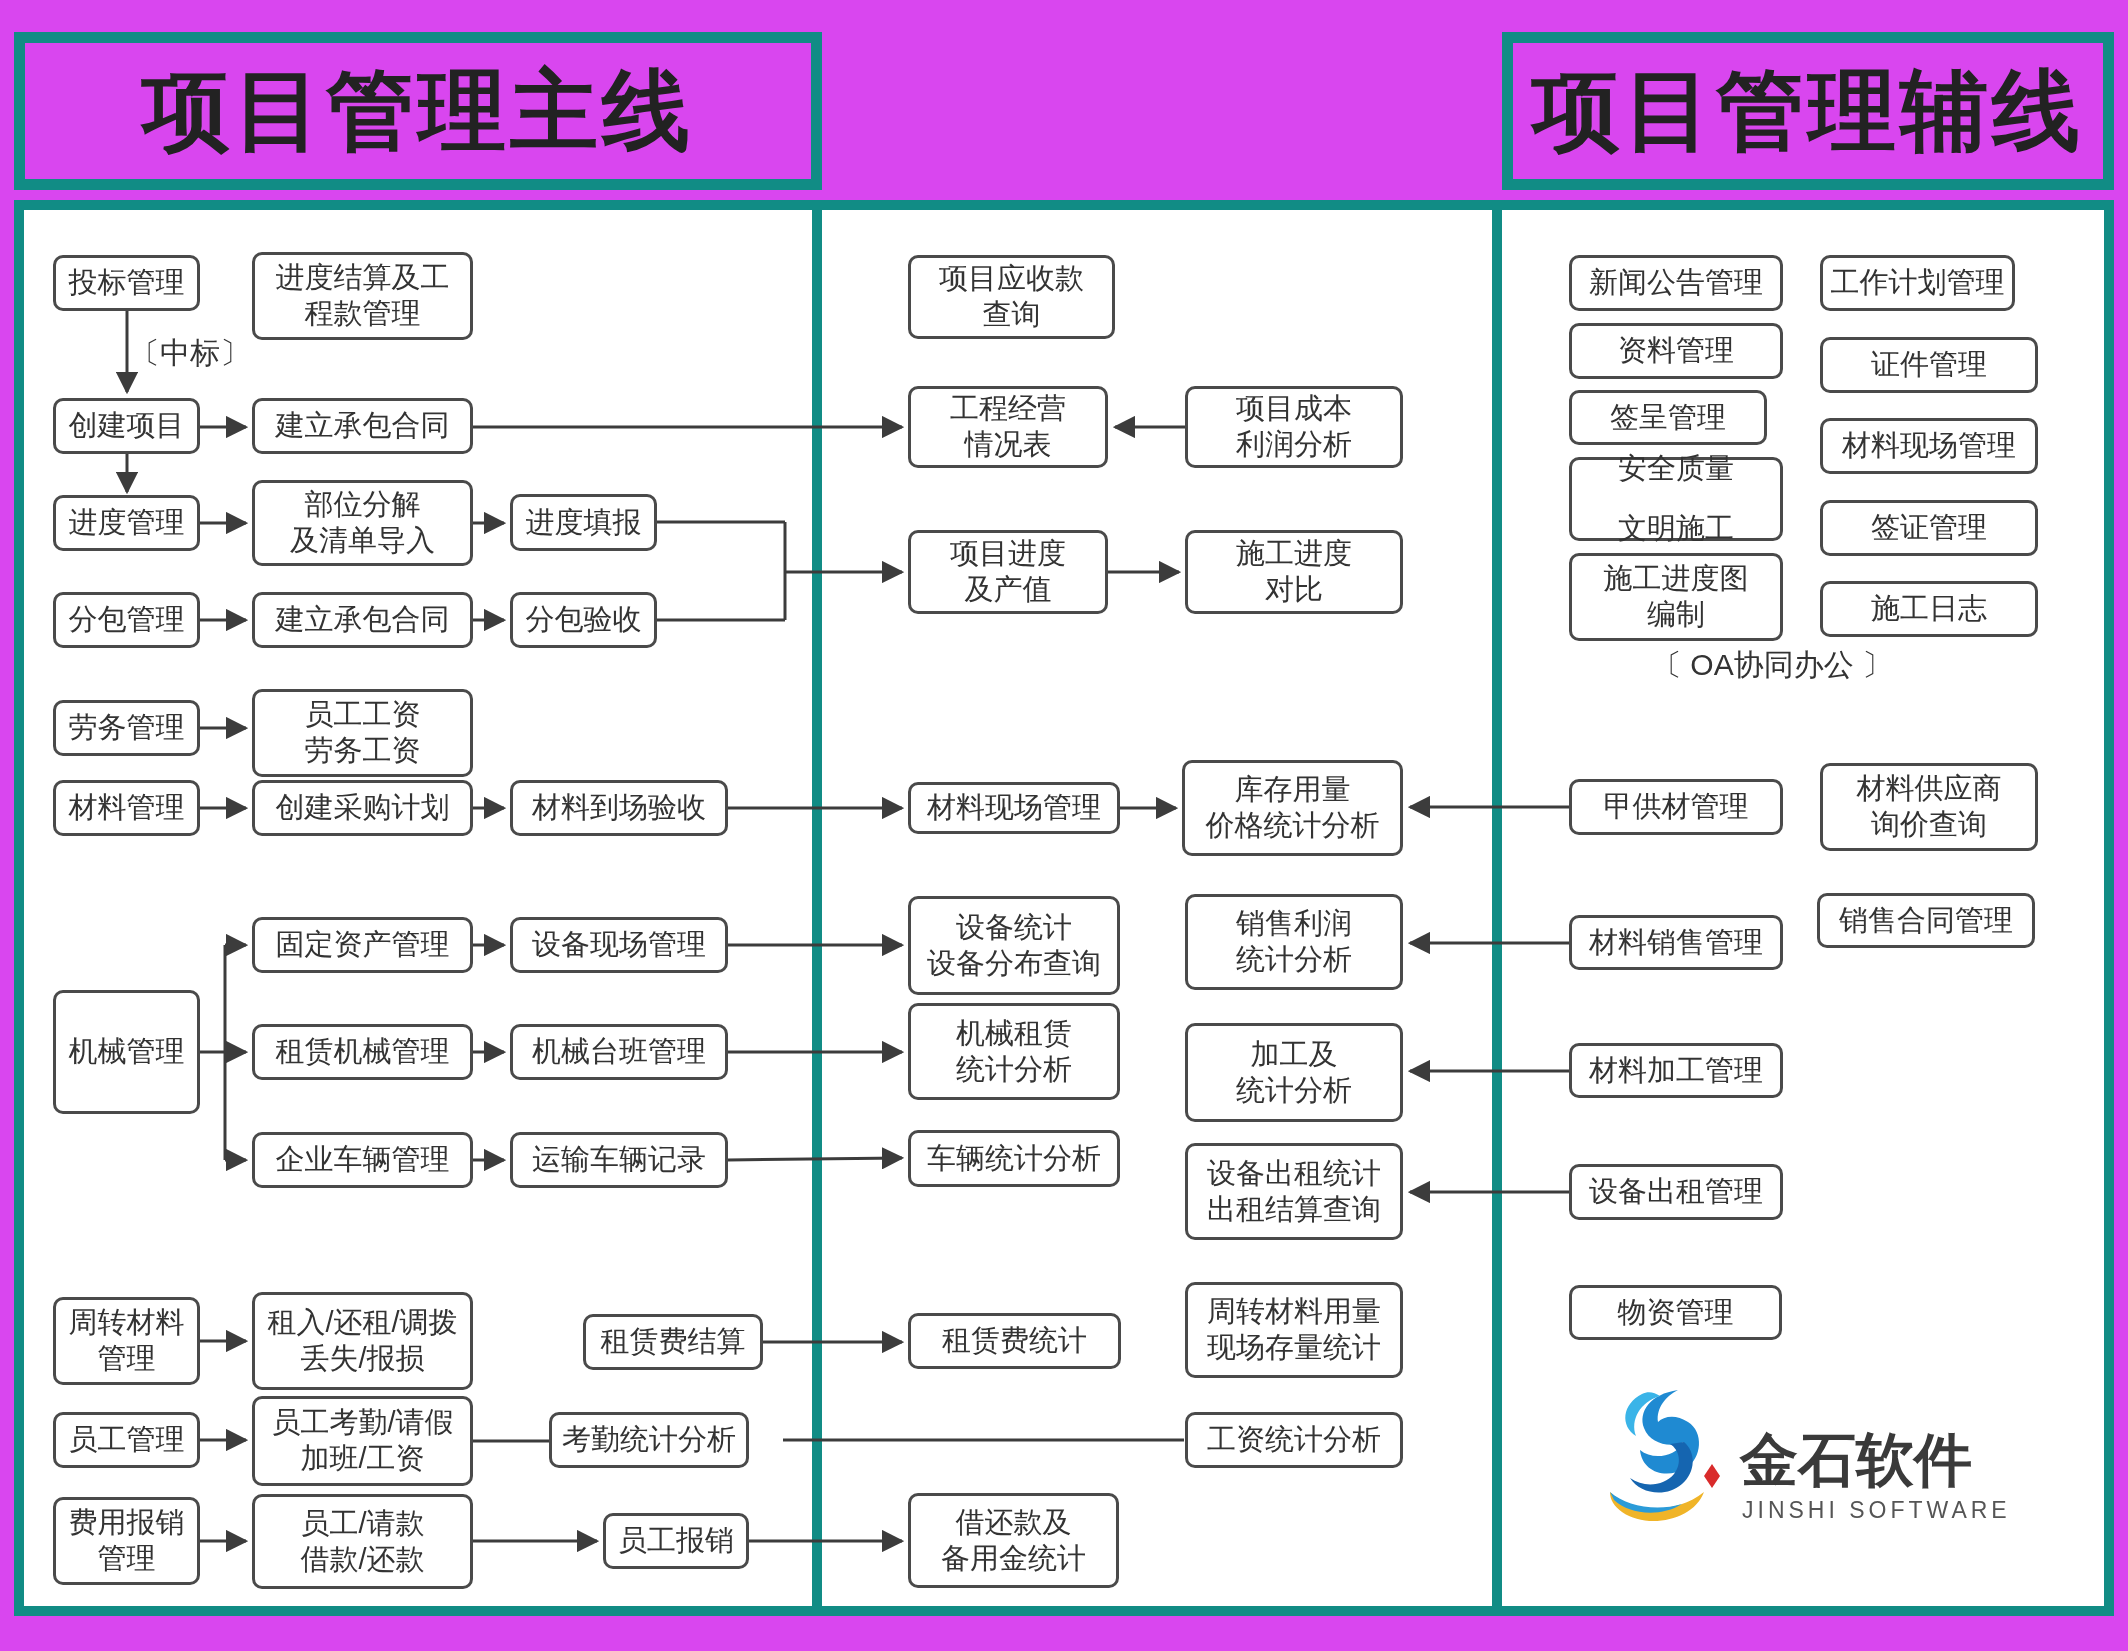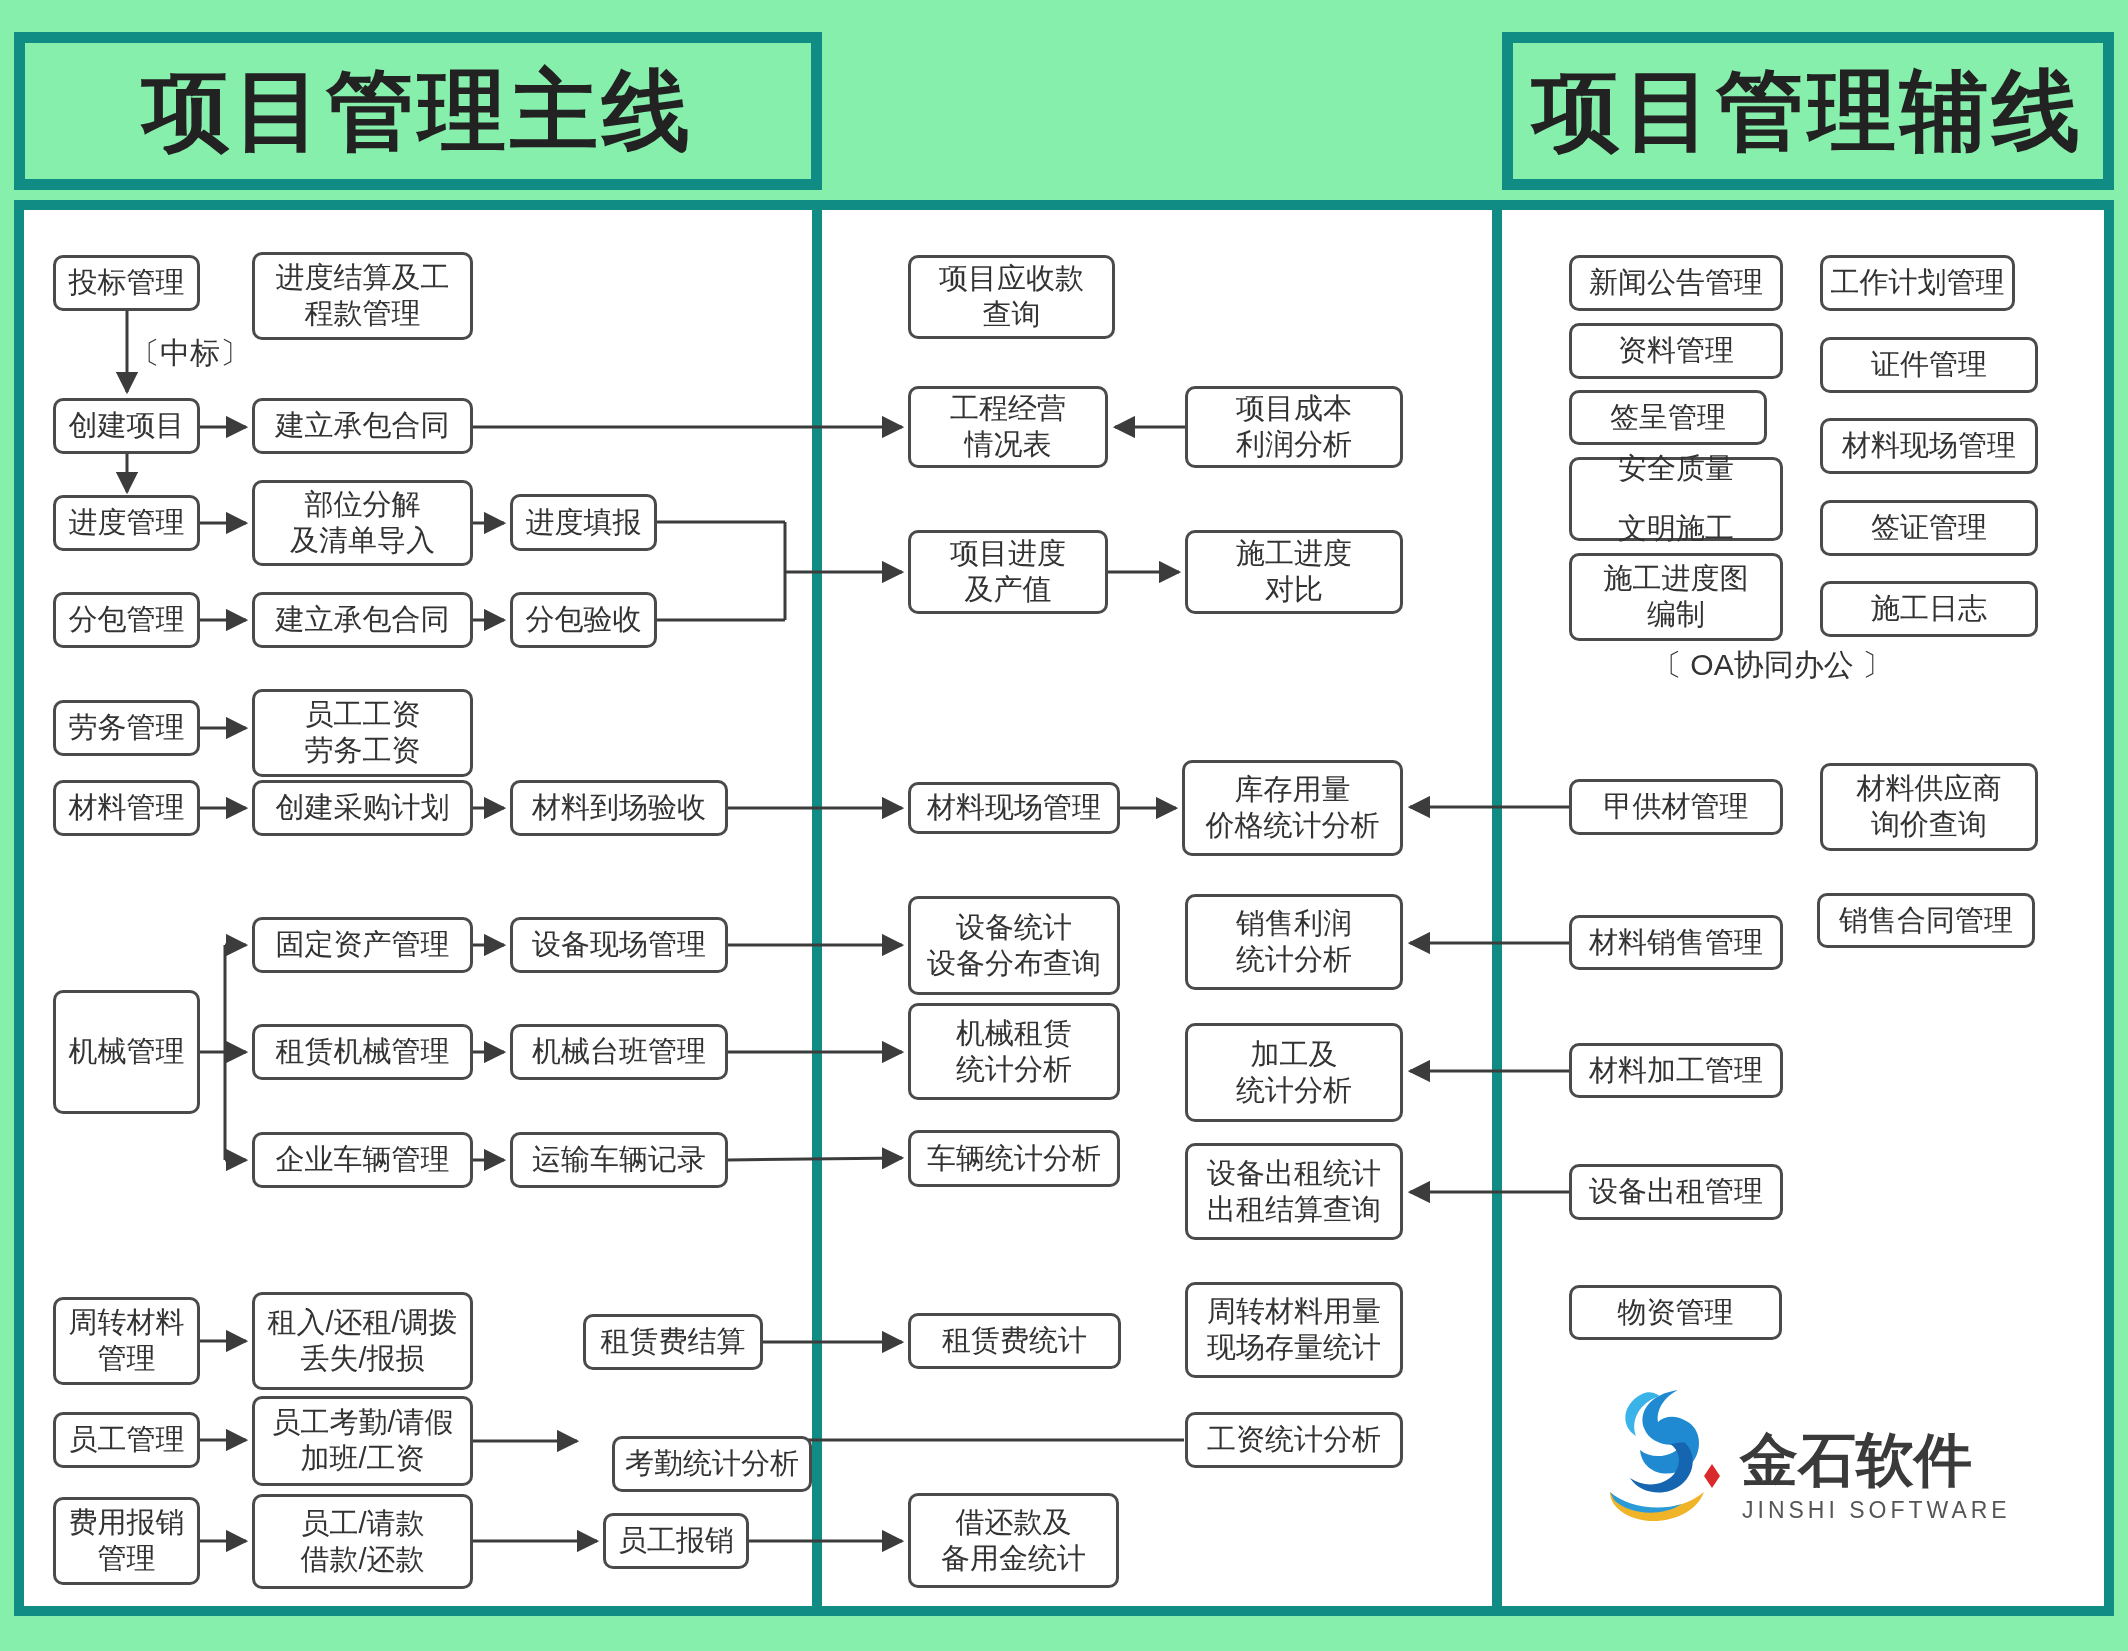--- a/index.html
+++ b/index.html
@@ -1,16 +1,16 @@
 <!DOCTYPE html>
 <html><head>
 <meta charset="utf-8">
 <style>
   html,body{margin:0;padding:0;background:#ffffff;}
-  #stage{position:relative;width:2128px;height:1651px;background:#86efac;overflow:hidden;
+  #stage{position:relative;width:2128px;height:1651px;background:#d946ef;overflow:hidden;
          font-family:"Liberation Sans","DejaVu Sans",sans-serif;}
   .panel-header{position:absolute;border:11px solid #118C85;box-sizing:border-box;
     display:flex;align-items:center;justify-content:center;
     font-family:"Liberation Serif","DejaVu Serif",serif;font-weight:bold;
     font-size:88px;color:#222;letter-spacing:4px;}
   .content-frame{position:absolute;left:14px;top:200px;width:2100px;height:1416px;
     border:10px solid #118C85;box-sizing:border-box;background:#fff;}
   .vbar{position:absolute;top:200px;width:10px;height:1416px;background:#118C85;}
   .node{position:absolute;background:#fff;border:3px solid #4a4a4a;border-radius:10px;
     box-sizing:border-box;display:flex;flex-direction:column;align-items:center;
@@ -173,21 +173,21 @@
       <div class="node" style="left: 583px; top: 1314px; width: 180px; height: 56px;">
         <span>租赁费结算</span>
       </div>
       <div class="node" style="left: 53px; top: 1412px; width: 147px; height: 56px;">
         <span>员工管理</span>
       </div>
       <div class="node" style="left: 252px; top: 1396px; width: 221px; height: 90px;">
         <span>员工考勤/请假</span>
         <span>加班/工资</span>
       </div>
-      <div class="node" style="left: 612px; top: 1412px; width: 200px; height: 56px; margin-top: 24px;">
+      <div class="node" style="left: 549px; top: 1412px; width: 200px; height: 56px;">
         <span>考勤统计分析</span>
       </div>
       <div class="node" style="left: 53px; top: 1497px; width: 147px; height: 88px;">
         <span>费用报销</span>
         <span>管理</span>
       </div>
       <div class="node" style="left: 252px; top: 1494px; width: 221px; height: 95px;">
         <span>员工/请款</span>
         <span>借款/还款</span>
       </div>

